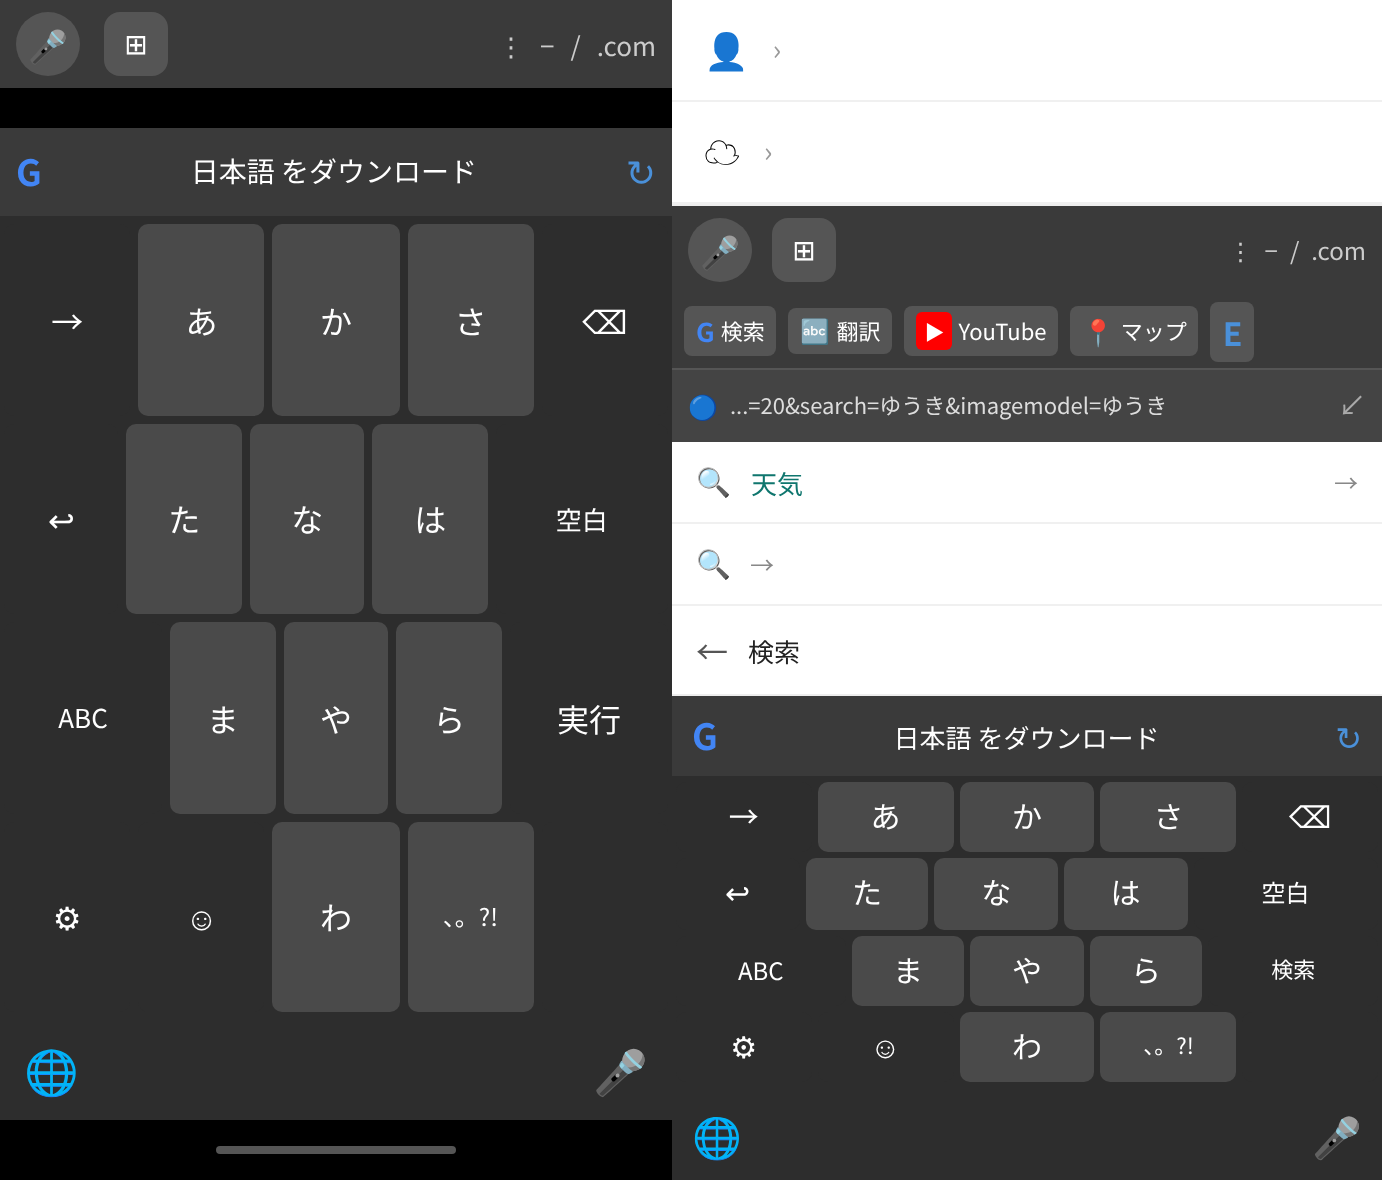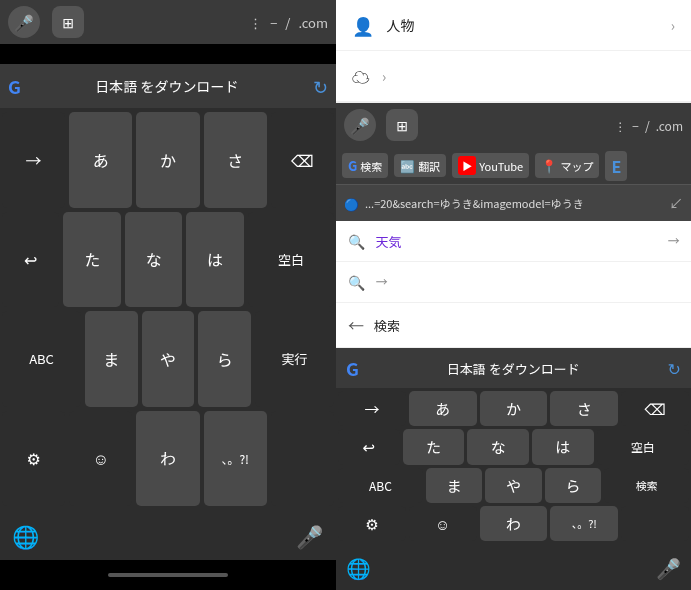--- a/index.html
+++ b/index.html
@@ -297,21 +297,21 @@
     }
 
     .search-result-icon {
       color: #888;
       font-size: 14px;
     }
 
     .search-result-text {
       flex: 1;
       font-size: 13px;
-      color: #6d28d9;
+      color: #0f766e;
     }
 
     .search-result-arrow {
       color: #888;
       font-size: 12px;
       transform: rotate(225deg);
       display: inline-block;
     }
 
     .search-back-row {
@@ -480,21 +480,21 @@
         <div class="key">な</div>
         <div class="key">は</div>
         <div class="key-special">空白</div>
       </div>
 
       <div class="key-row">
         <div class="key-special">ABC</div>
         <div class="key">ま</div>
         <div class="key">や</div>
         <div class="key">ら</div>
-        <div class="key-special dark" style="font-size:13px; text-align:center;">実行</div>
+        <div class="key-special dark" style="font-size:16px; text-align:center;">実行</div>
       </div>
 
       <div class="key-row">
         <div class="key dark">⚙</div>
         <div class="key dark">☺</div>
         <div class="key">わ</div>
         <div class="key" style="font-size:12px;">、。?!</div>
         <div class="key dark"></div>
       </div>
     </div>
@@ -508,21 +508,20 @@
   <div class="home-indicator">
     <div class="home-bar"></div>
   </div>
 </div>
 
 <div class="right-panel">
 
   <div class="right-suggestions">
     <div class="suggestion-item">
       <span class="suggestion-icon">👤</span>
-      <span class="suggestion-text">人物</span>
       <span class="suggestion-arrow">›</span>
     </div>
     <div class="suggestion-item">
       <span class="suggestion-icon">☁</span>
       <span class="suggestion-arrow">›</span>
     </div>
   </div>
 
   <div class="right-top-bar">
     <div class="icons-left">

